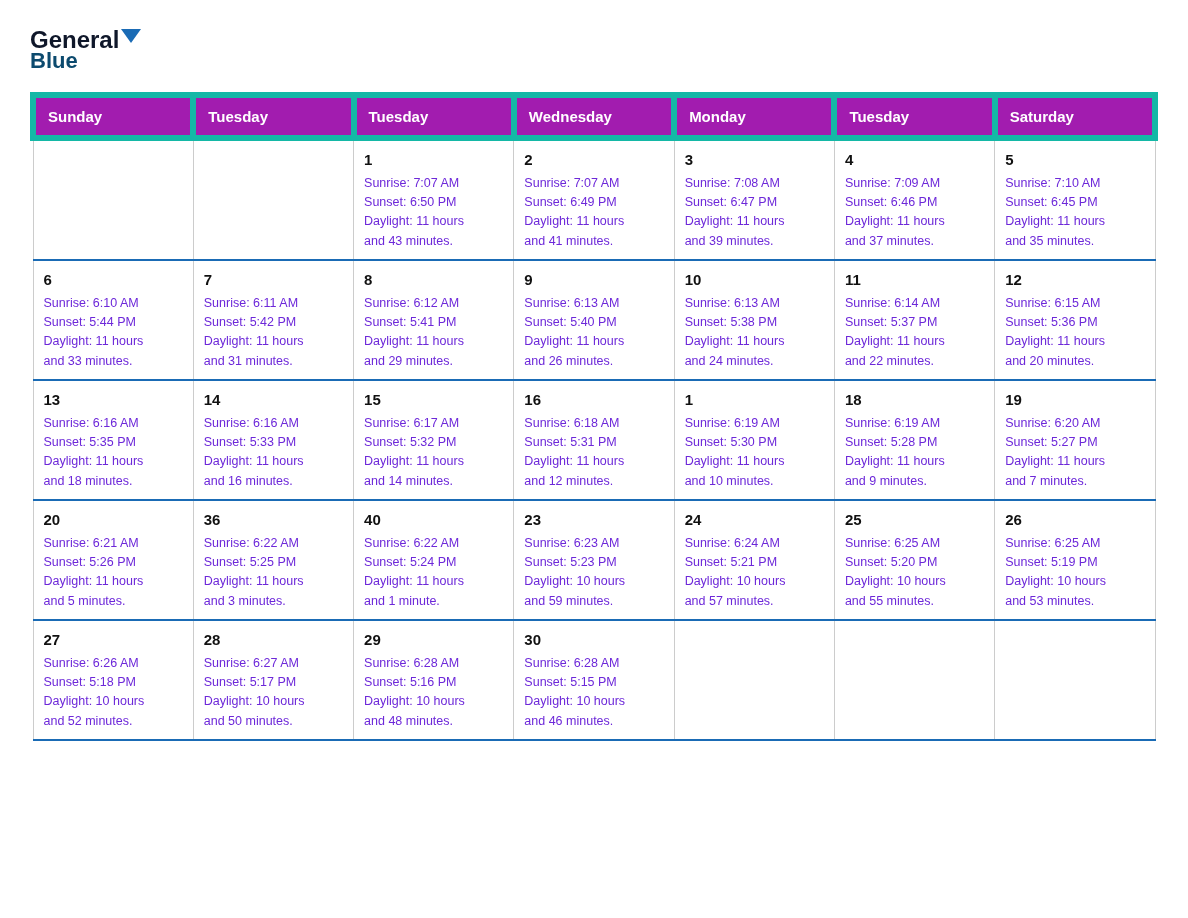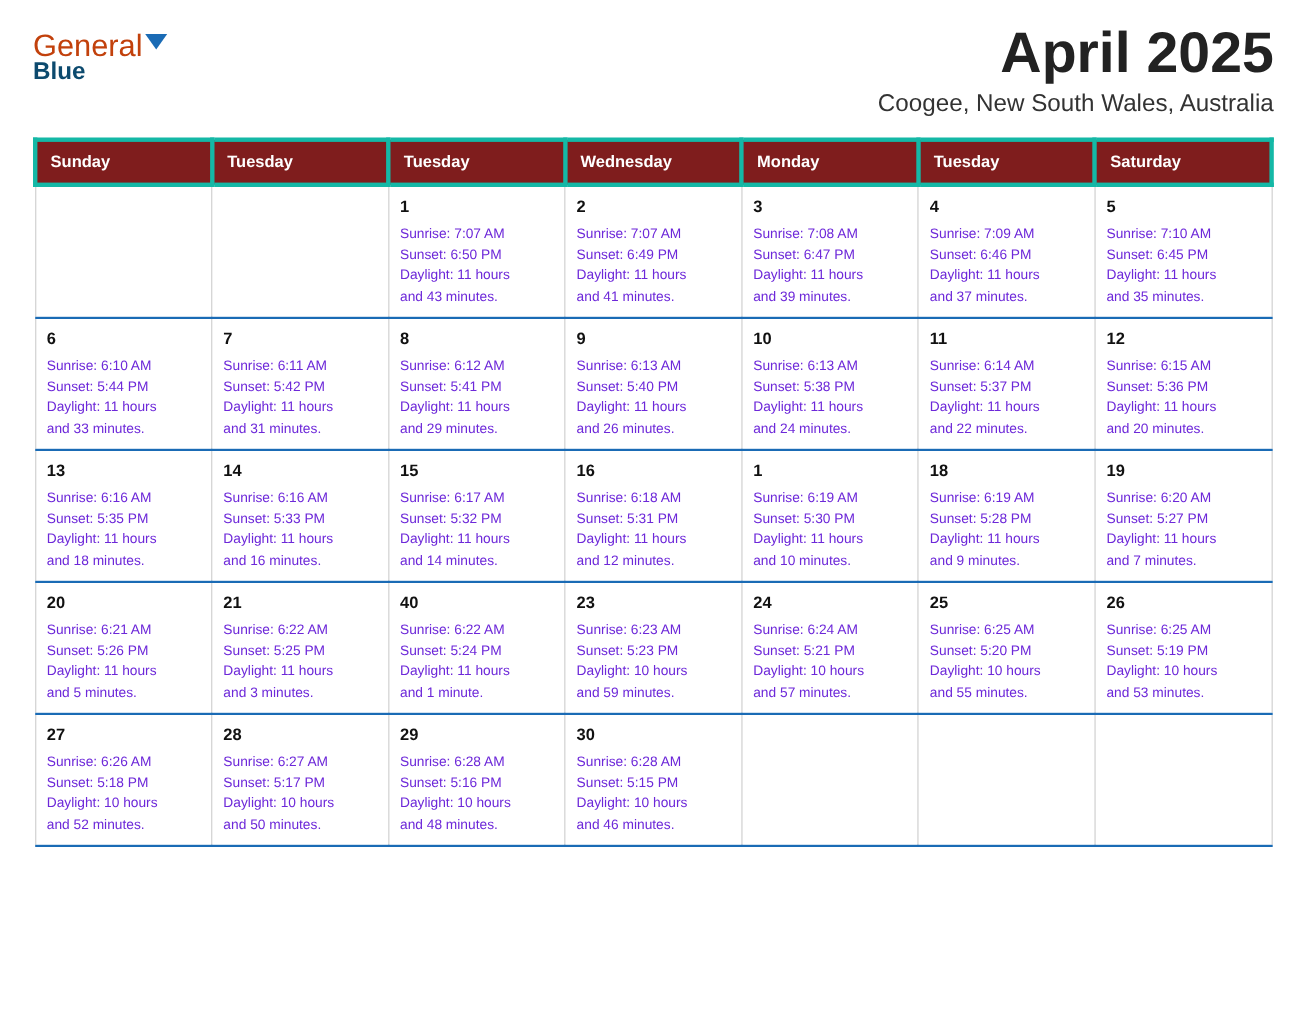--- a/index.html
+++ b/index.html
@@ -16,23 +16,23 @@
       align-items: flex-start;
       margin-bottom: 18px;
     }
     .logo {
       display: flex;
       flex-direction: column;
       align-items: flex-start;
       padding-top: 8px;
     }
     .logo-text {
-      font-size: 28px;
-      font-weight: normal;
-      color: #c2410c;
+      font-size: 24px;
+      font-weight: bold;
+      color: #0f172a;
       line-height: 1;
     }
     .logo-triangle {
       display: inline-block;
       width: 0;
       height: 0;
       border-left: 10px solid transparent;
       border-right: 10px solid transparent;
       border-top: 14px solid #1a6bb5;
       margin-left: 2px;
@@ -54,27 +54,27 @@
       font-weight: normal;
       color: #333;
       margin-top: 4px;
     }
     .calendar {
       width: 100%;
       border-collapse: collapse;
       border: 1px solid #ccc;
     }
     .calendar thead tr th {
-      background-color: #7f1d1d;
+      background-color: #a21caf;
       color: #fff;
       font-size: 15px;
       font-weight: bold;
       padding: 10px 12px;
       text-align: left;
-      border: 4px solid #14b8a6;
+      border: 6px solid #14b8a6;
     }
     .calendar tbody tr td {
       vertical-align: top;
       padding: 8px 10px;
       border: 1px solid #ccc;
       width: 14.28%;
       font-size: 13px;
       color: #333;
       line-height: 1.5;
     }
@@ -106,24 +106,20 @@
 </head>
 <body>
 
 <div class="header">
   <div class="logo">
     <div style="display:flex;align-items:center;">
       <span class="logo-text">General</span>
       <span class="logo-triangle"></span>
     </div>
     <div class="logo-line2">Blue</div>
-  </div>
-  <div class="title-area">
-    <h1>April 2025</h1>
-    <h2>Coogee, New South Wales, Australia</h2>
   </div>
 </div>
 
 <table class="calendar">
   <thead>
     <tr>
       <th>Sunday</th>
       <th>Tuesday</th>
       <th>Tuesday</th>
       <th>Wednesday</th>
@@ -216,21 +212,21 @@
           <span class="day-num">19</span>
           <div class="day-info">Sunrise: 6:20 AM<br>Sunset: 5:27 PM<br>Daylight: 11 hours<br>and 7 minutes.</div>
         </td>
       </tr>
       <tr>
         <td>
           <span class="day-num">20</span>
           <div class="day-info">Sunrise: 6:21 AM<br>Sunset: 5:26 PM<br>Daylight: 11 hours<br>and 5 minutes.</div>
         </td>
         <td>
-          <span class="day-num">21</span>
+          <span class="day-num">36</span>
           <div class="day-info">Sunrise: 6:22 AM<br>Sunset: 5:25 PM<br>Daylight: 11 hours<br>and 3 minutes.</div>
         </td>
         <td>
           <span class="day-num">40</span>
           <div class="day-info">Sunrise: 6:22 AM<br>Sunset: 5:24 PM<br>Daylight: 11 hours<br>and 1 minute.</div>
         </td>
         <td>
           <span class="day-num">23</span>
           <div class="day-info">Sunrise: 6:23 AM<br>Sunset: 5:23 PM<br>Daylight: 10 hours<br>and 59 minutes.</div>
         </td>

